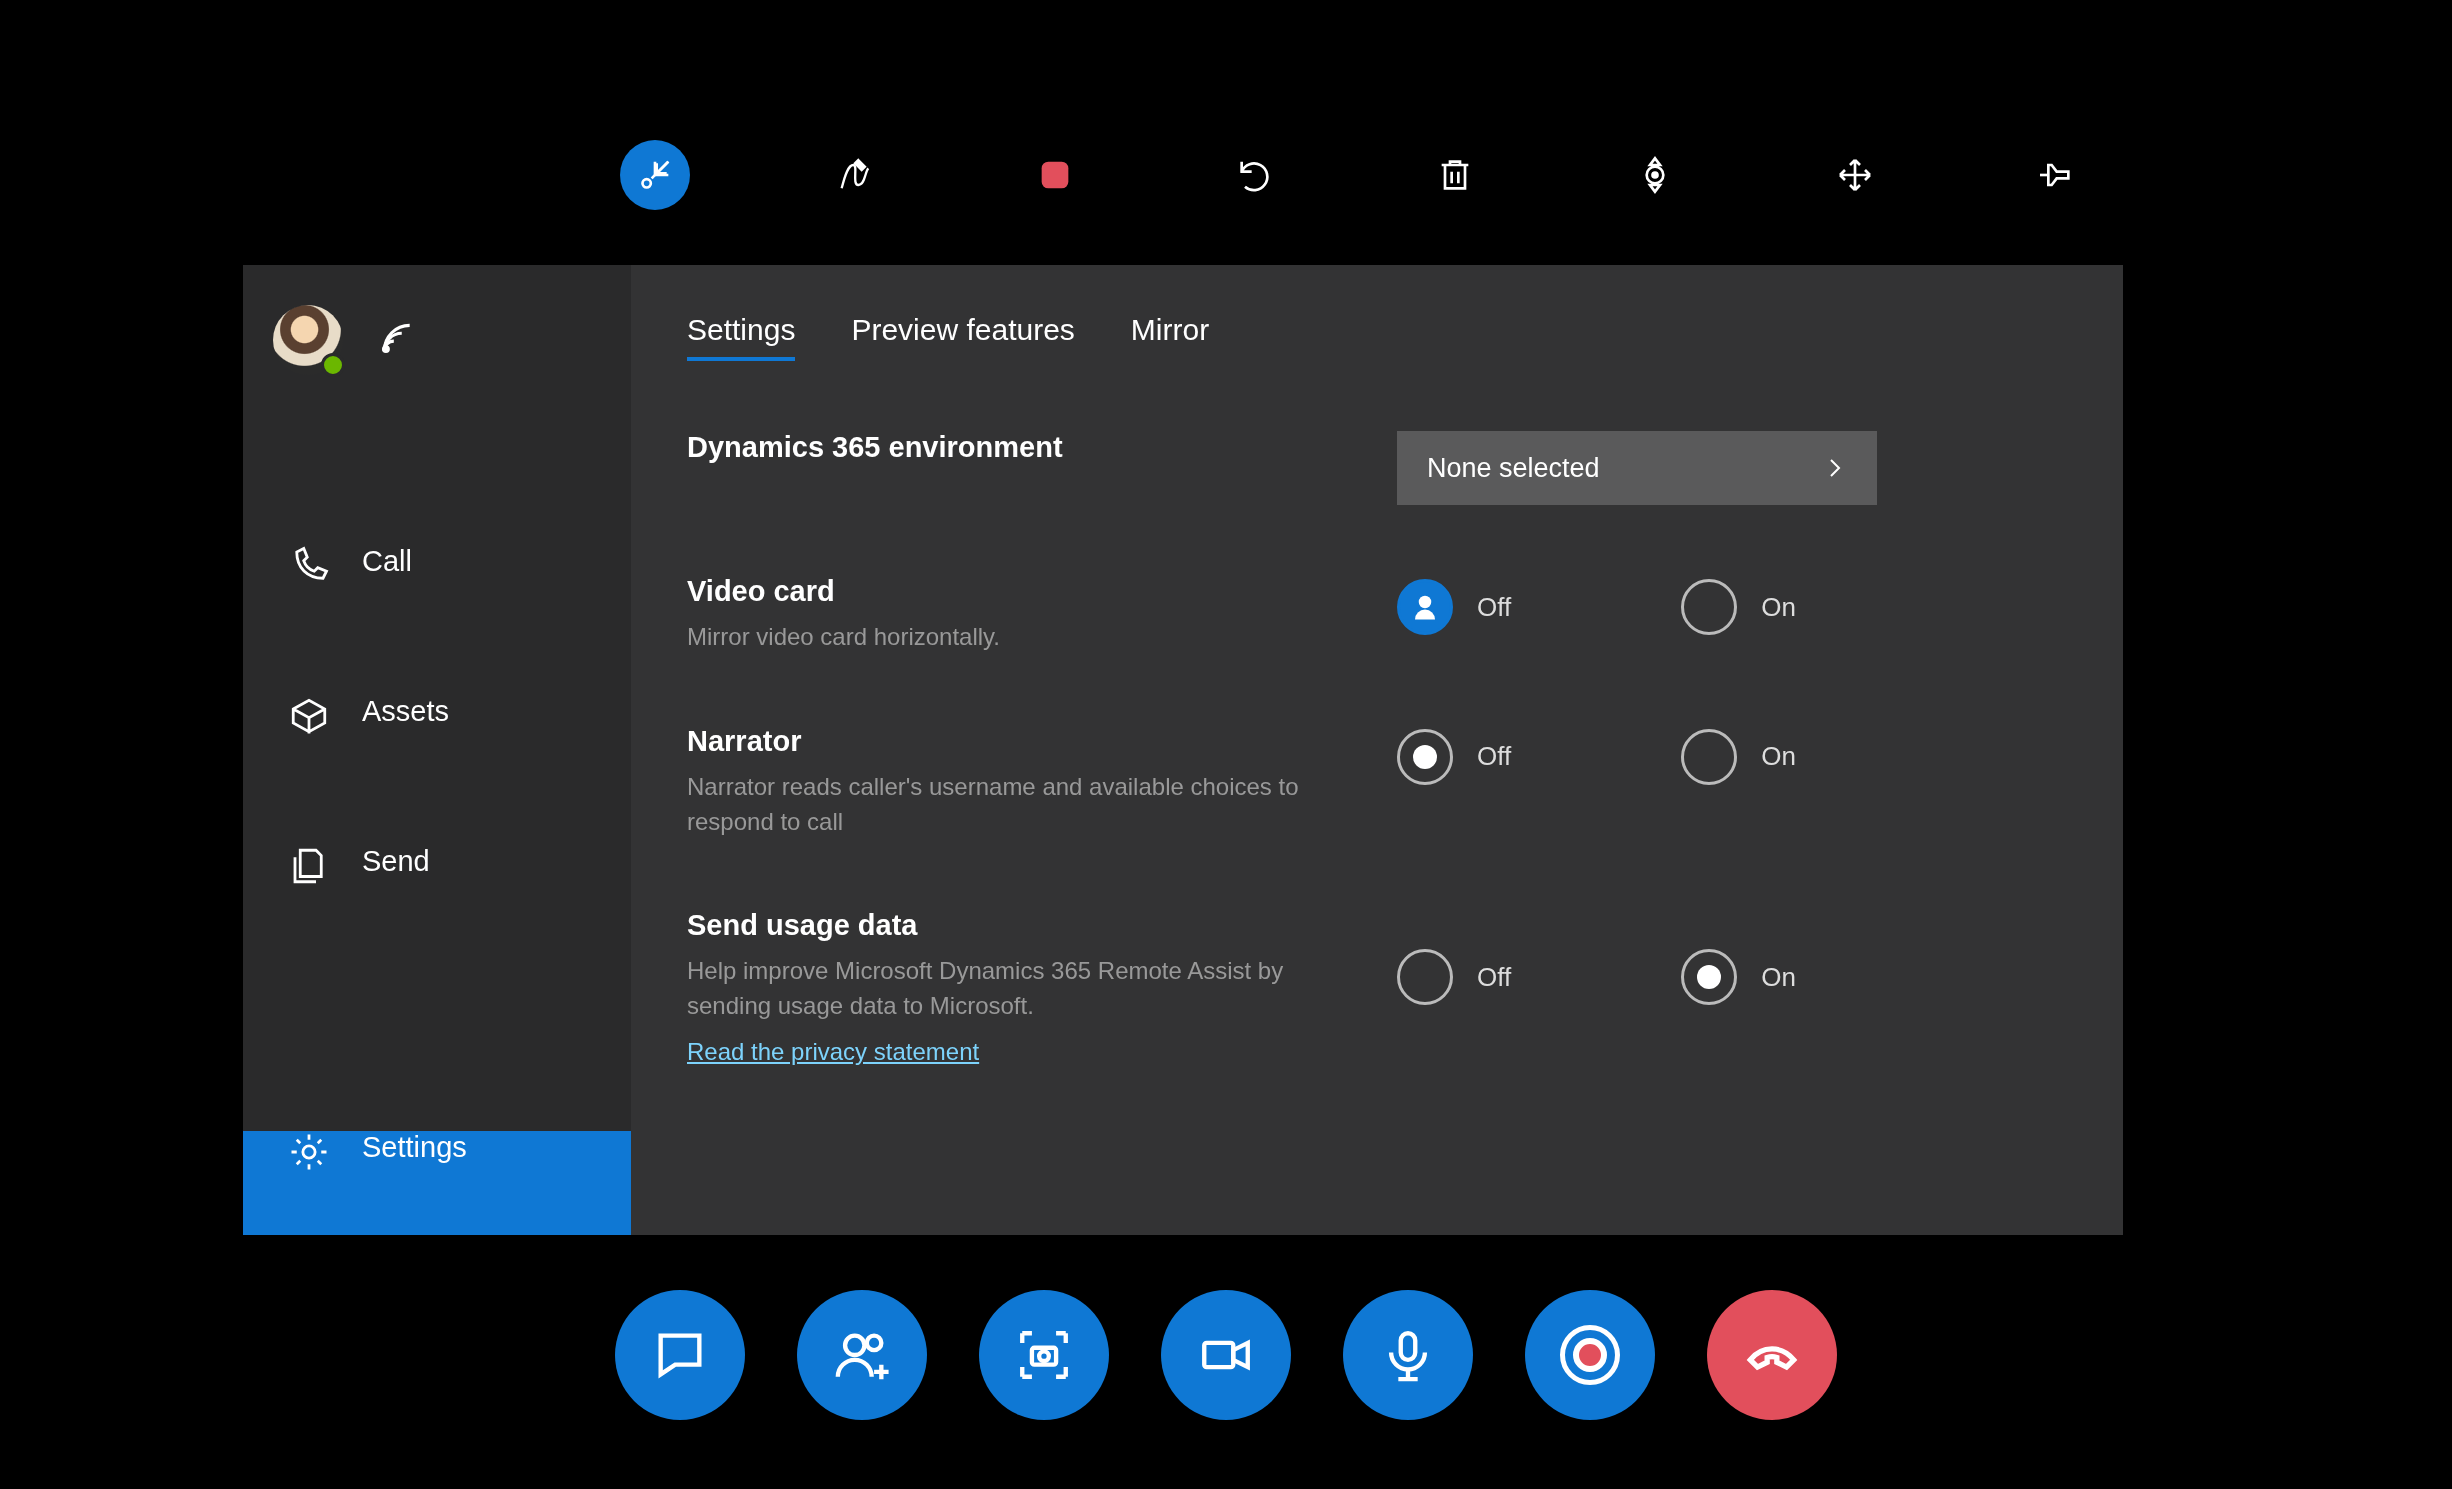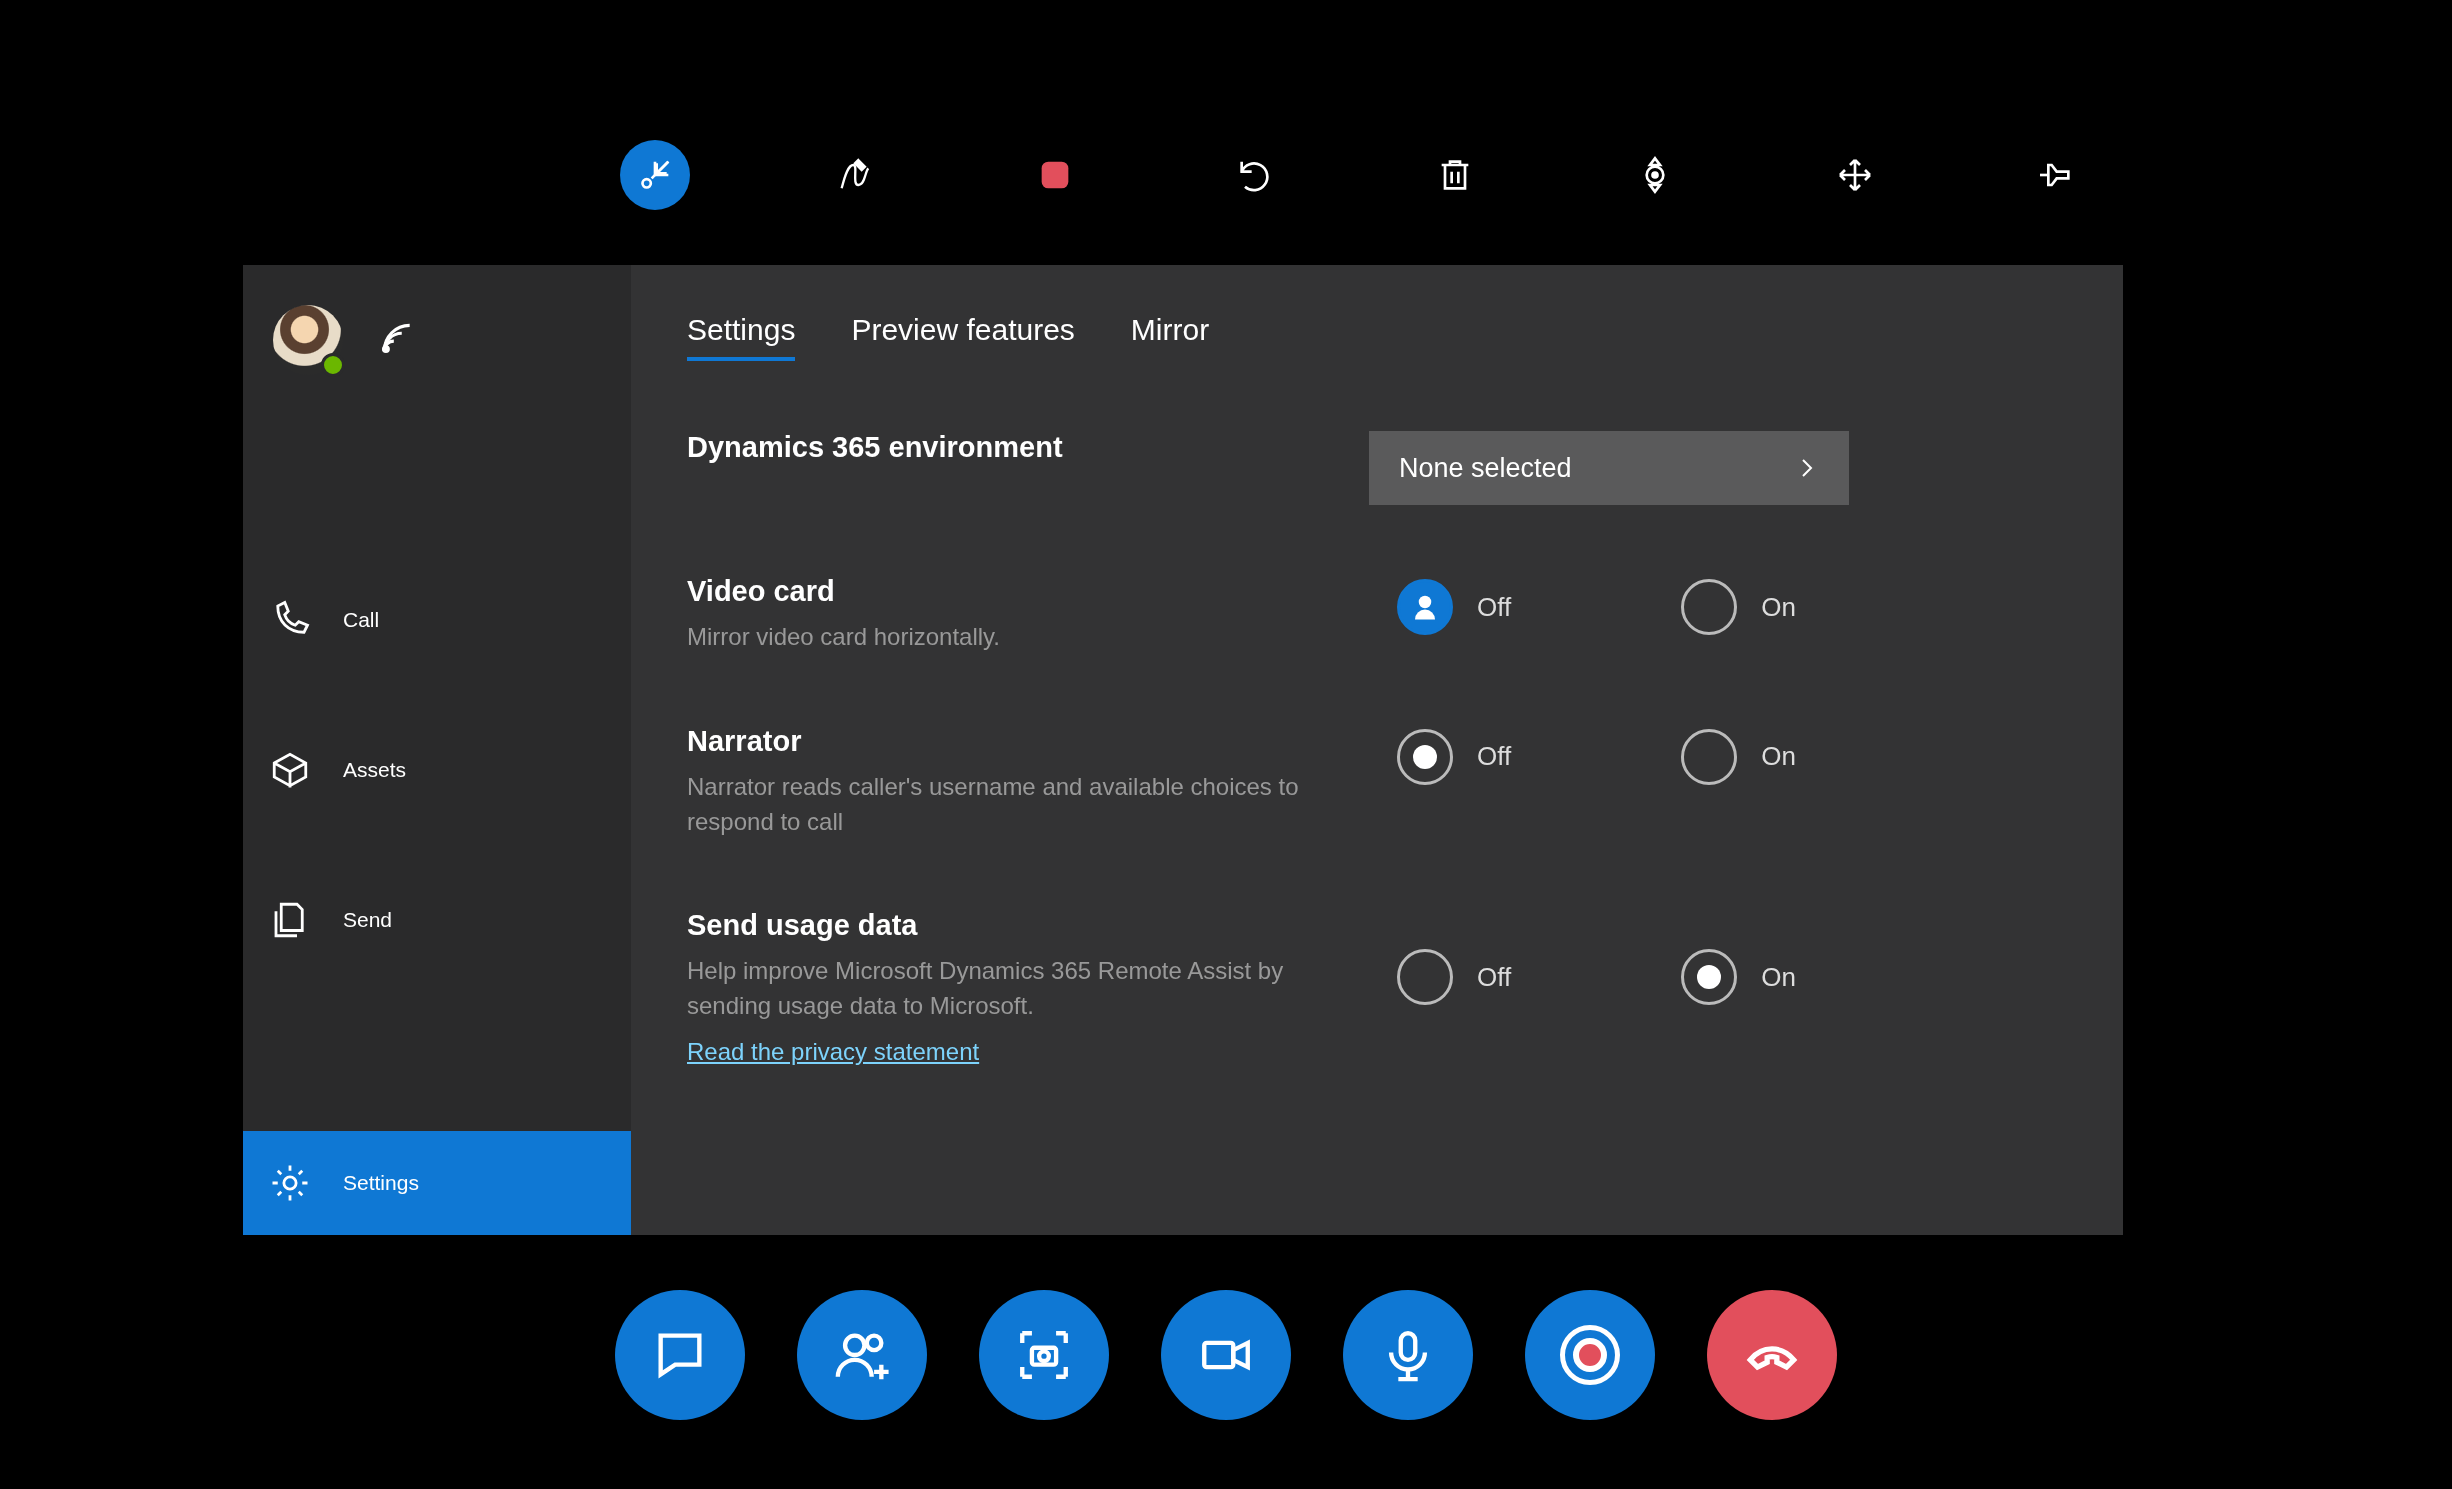--- a/index.html
+++ b/index.html
@@ -69,26 +69,26 @@
     width: 24px; height: 24px;
     border-radius: 50%;
     background: #6bb700;
     border: 3px solid #2a2a2b;
   }
   .signal svg { width: 38px; height: 38px; }
 
   .nav-list { flex: 1; padding-top: 130px; display: flex; flex-direction: column; }
   .nav-item {
     display: flex;
-    align-items: center;
+    align-items: flex-start;
     gap: 32px;
-    padding: 0 26px;
+    padding: 0 45px;
     height: 150px;
     cursor: pointer;
-    font-size: 21px;
+    font-size: 29px;
     color: #fff;
   }
   .nav-item svg { width: 42px; height: 42px; flex-shrink: 0; }
   .nav-item.selected {
     background: #0f78d4;
     height: 104px;
     margin-top: auto;
   }
   .nav-item.selected svg { width: 42px; height: 42px; }
 
@@ -114,21 +114,21 @@
     display: flex;
     align-items: flex-start;
     margin-bottom: 70px;
   }
   .row-text { width: 640px; }
   .row-title { font-size: 29px; font-weight: 600; color: #fff; margin-bottom: 12px; }
   .row-desc { font-size: 24px; color: #999; line-height: 1.45; }
   .row-link { font-size: 24px; color: #7dd3fc; text-decoration: underline; margin-top: 14px; display: inline-block; cursor: pointer; }
 
   .selector {
-    margin-left: 42px;
+    margin-left: 70px;
     width: 480px;
     height: 74px;
     background: #5a5a5b;
     display: flex;
     align-items: center;
     justify-content: space-between;
     padding: 0 30px;
     font-size: 27px;
     cursor: pointer;
   }

